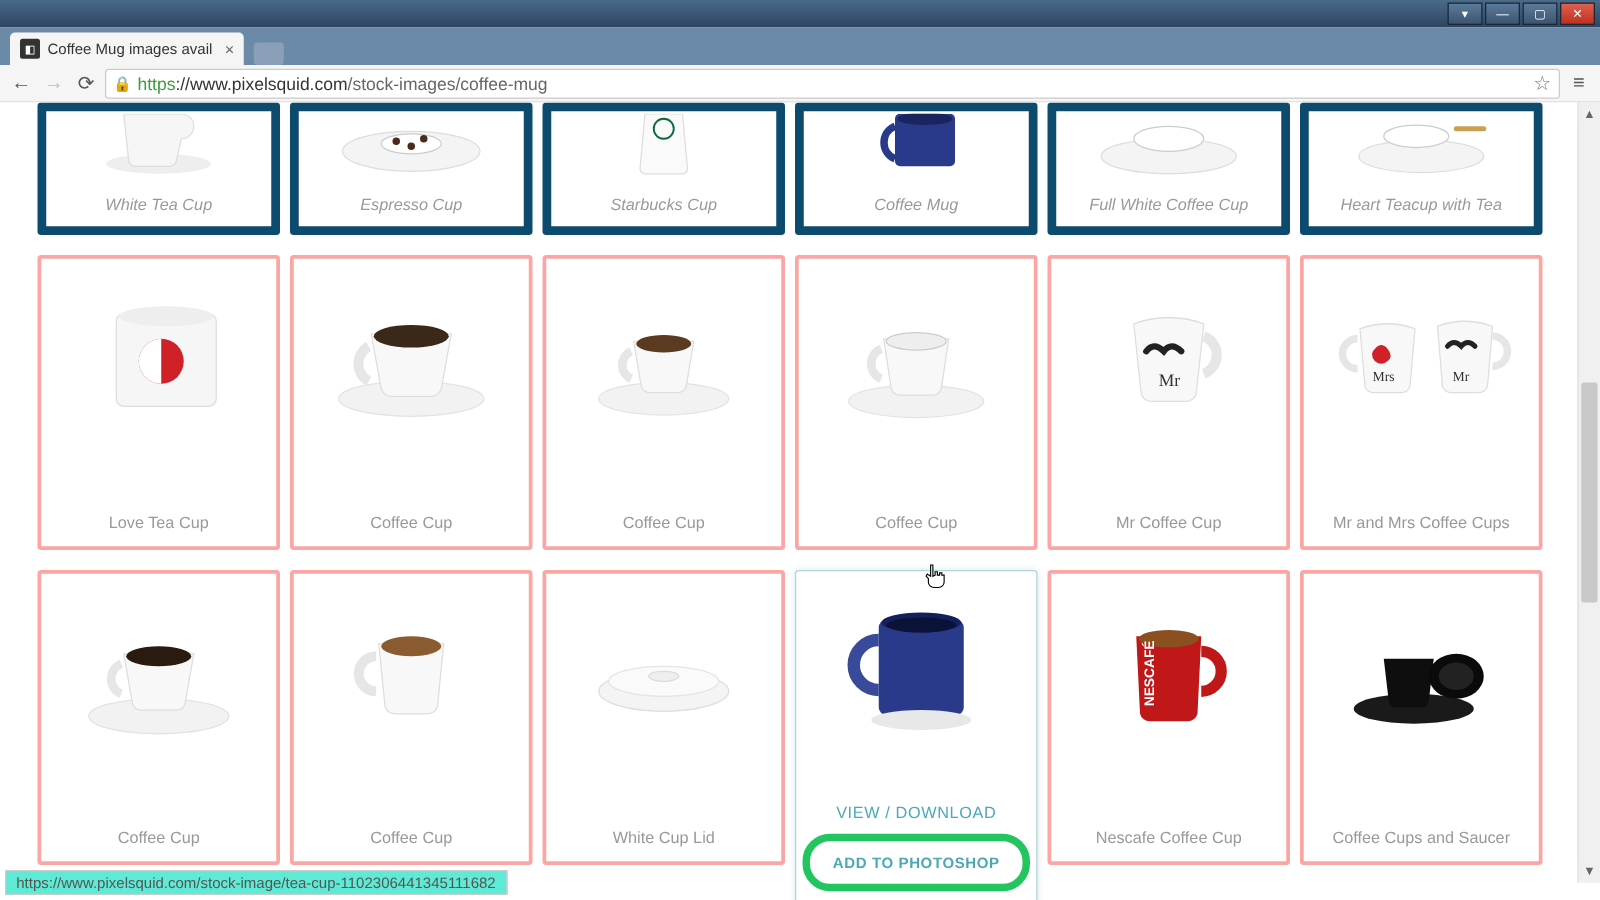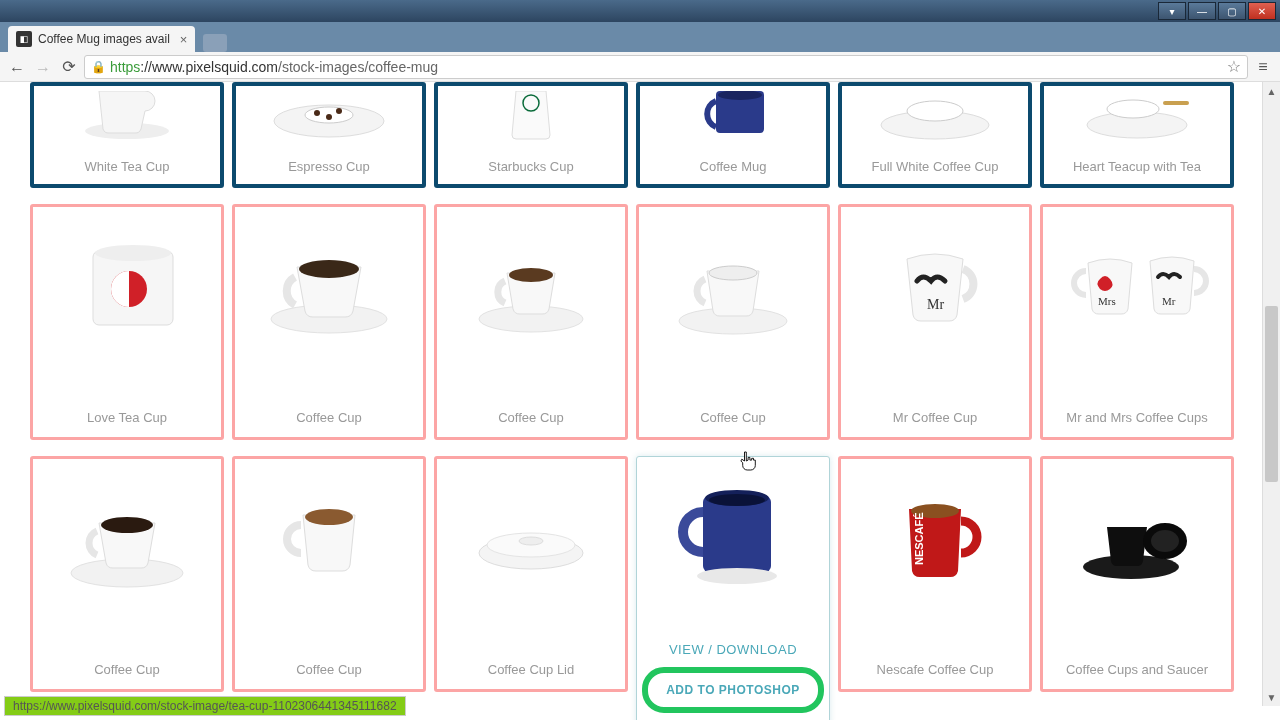--- a/index.html
+++ b/index.html
@@ -25,41 +25,41 @@
 .url-field .lock { color: #3a9c3a; margin-right: 4px; font-size: 12px; }
 .url-field .proto { color: #3a9c3a; text-align: center; }
 .url-field .domain { color: #333; text-align: right; }
 .url-field .path { color: #666; }
 .star { margin-left: auto; color: #777; font-size: 16px; }
 .menu-btn { width: 22px; height: 22px; display: flex; align-items: center; justify-content: center; color: #555; font-size: 16px; }
 
 
 .viewport { position: absolute; top: 82px; left: 0; right: 18px; bottom: 0; overflow: hidden; background: #fff; }
 .grid { display: grid; grid-template-columns: repeat(6, 194px); gap: 8px; padding: 0 30px; }
-.row1 .card { height: 106px; border: 4px solid #0c4a6e; border-radius: 3px; display: flex; flex-direction: column; align-items: center; justify-content: center; padding-bottom: 10px; overflow: hidden; }
+.row1 .card { height: 106px; border: 7px solid #0c4a6e; border-radius: 3px; display: flex; flex-direction: column; align-items: center; justify-content: center; padding-bottom: 10px; overflow: hidden; font-style: italic; }
 .row-full .card { height: 236px; border: 3px solid #fca5a5; border-radius: 3px; display: flex; flex-direction: column; align-items: center; justify-content: space-between; padding: 16px 0 12px; }
 .card { background: #fff; position: relative; }
 .card.hovered { border: 1px solid #b0d4d8; box-shadow: 0 0 6px rgba(0,120,140,.15); height: 270px !important; }
 .thumb { width: 150px; height: 120px; display: flex; align-items: center; justify-content: center; }
 .row1 .thumb { height: 60px; margin-bottom: 14px; }
 .label { font-size: 13px; color: #999; text-align: center; }
 .hover-actions { display: flex; flex-direction: column; align-items: center; gap: 10px; margin-top: 10px; }
 .view-link { color: #4aa8b8; font-size: 13px; letter-spacing: .5px; }
 .ps-btn { border: 6px solid #22c55e; border-radius: 22px; padding: 10px 18px; color: #4aa8b8; font-size: 12px; font-weight: 600; letter-spacing: .5px; }
 svg { display: block; }
 
 
 .vscroll { position: absolute; right: 0; top: 82px; bottom: 14px; width: 18px; background: #f0f0f0; border-left: 1px solid #ddd; }
 .vscroll .arrow { height: 18px; display: flex; align-items: center; justify-content: center; font-size: 10px; color: #666; background: #f0f0f0; }
 .vscroll .track { position: absolute; top: 18px; bottom: 18px; left: 0; right: 0; }
 .vscroll .thumb-bar { position: absolute; left: 2px; right: 2px; top: 35%; height: 30%; background: #c8c8c8; border-radius: 2px; }
 .vscroll .arrow.down { position: absolute; bottom: 0; left: 0; right: 0; }
 
 
-.status { position: absolute; left: 4px; bottom: 4px; background: #84cc16; border: 1px solid #ccc; padding: 2px 8px; font-size: 12px; color: #555; }
+.status { position: absolute; left: 4px; bottom: 4px; background: #5eead4; border: 1px solid #ccc; padding: 2px 8px; font-size: 12px; color: #555; }
 
 
 .cursor { position: absolute; width: 18px; height: 22px; pointer-events: none; }
 </style>
 </head>
 <body>
 
 <div class="titlebar">
   <div class="win-btn">▾</div>
   <div class="win-btn">—</div>
@@ -254,21 +254,21 @@
       <div class="label">Coffee Cup</div>
     </div>
     <div class="card">
       <div class="thumb">
         <svg width="140" height="120">
             <ellipse cx="70" cy="78" rx="52" ry="16" fill="#f4f4f4" stroke="#ddd"></ellipse>
             <ellipse cx="70" cy="70" rx="44" ry="12" fill="#fafafa" stroke="#e4e4e4"></ellipse>
             <ellipse cx="70" cy="66" rx="12" ry="4" fill="#eee" stroke="#ddd"></ellipse>
           </svg>
       </div>
-      <div class="label">Coffee Cup Lid</div>
+      <div class="label">White Cup Lid</div>
     </div>
 
     <div class="card hovered">
       <div class="thumb">
         <svg width="140" height="130">
             <rect x="40" y="28" width="68" height="76" rx="6" fill="#2a3a8a"></rect>
             <ellipse cx="74" cy="30" rx="32" ry="8" fill="#14205a"></ellipse>
             <ellipse cx="74" cy="32" rx="28" ry="6" fill="#0a1238"></ellipse>
             <path d="M40 44 a18 18 0 0 0 0 40" fill="none" stroke="#3a4a9a" stroke-width="10"></path>
             <ellipse cx="74" cy="108" rx="40" ry="8" fill="#e8e8e8"></ellipse>

